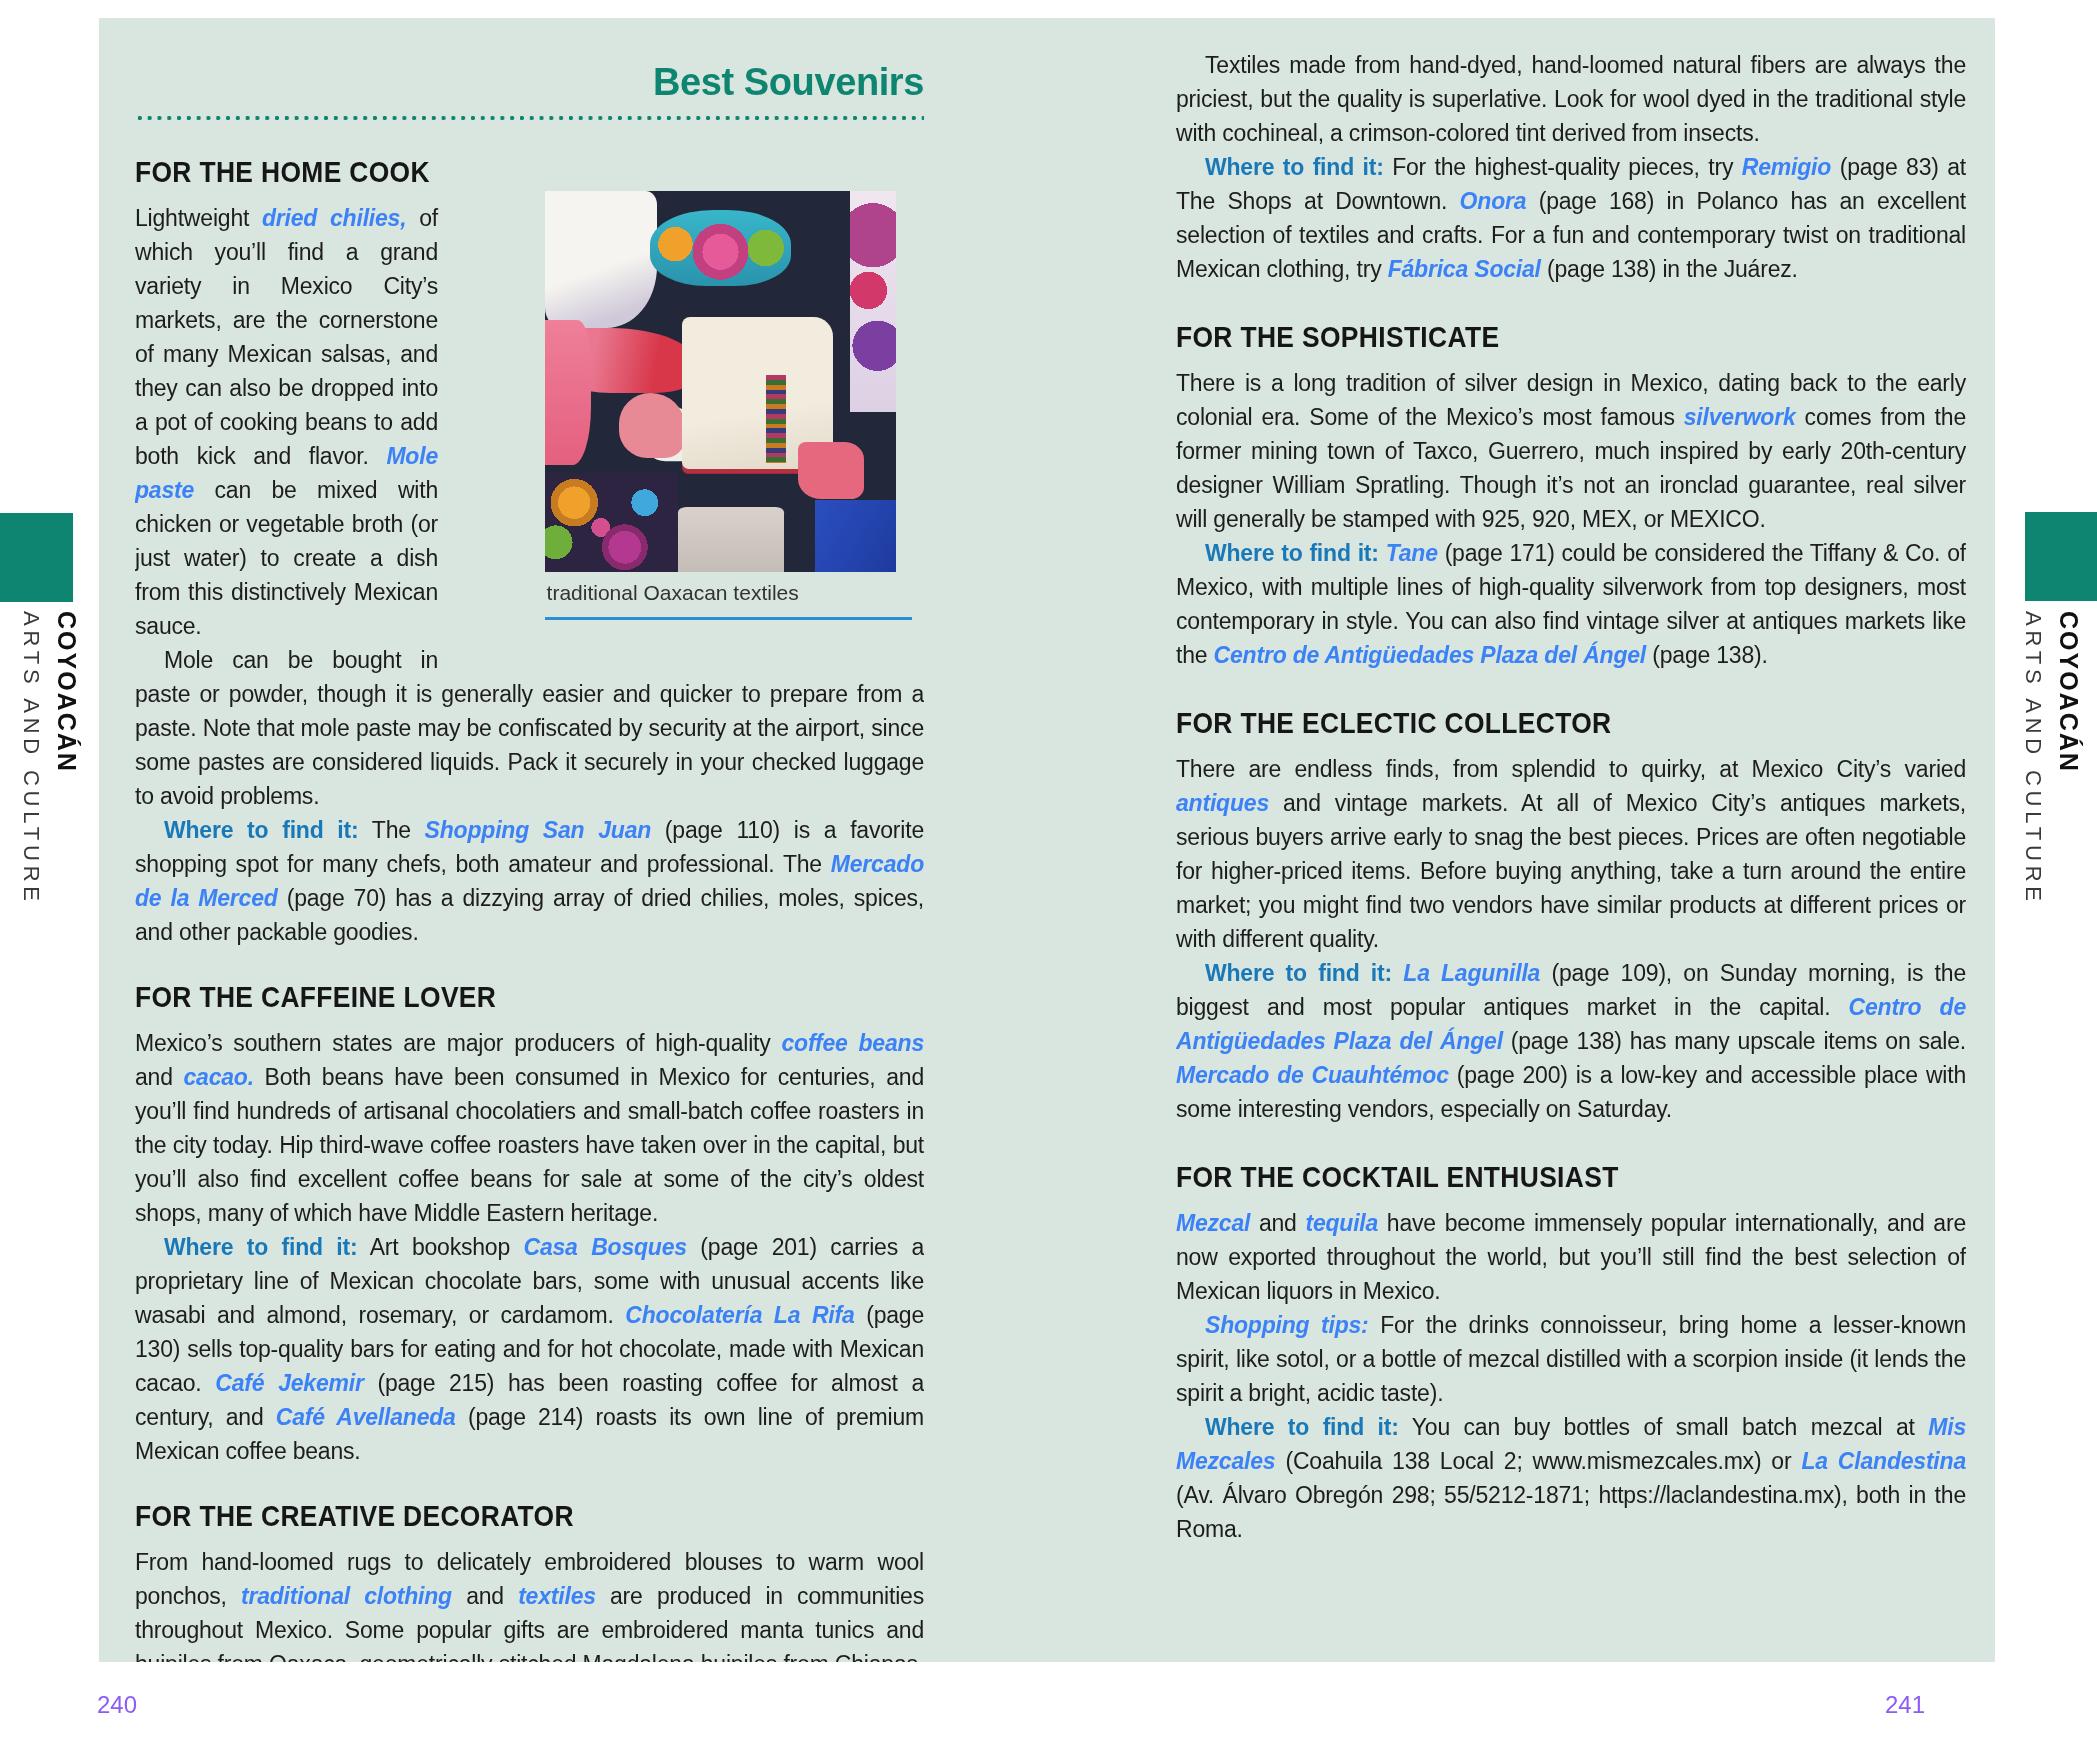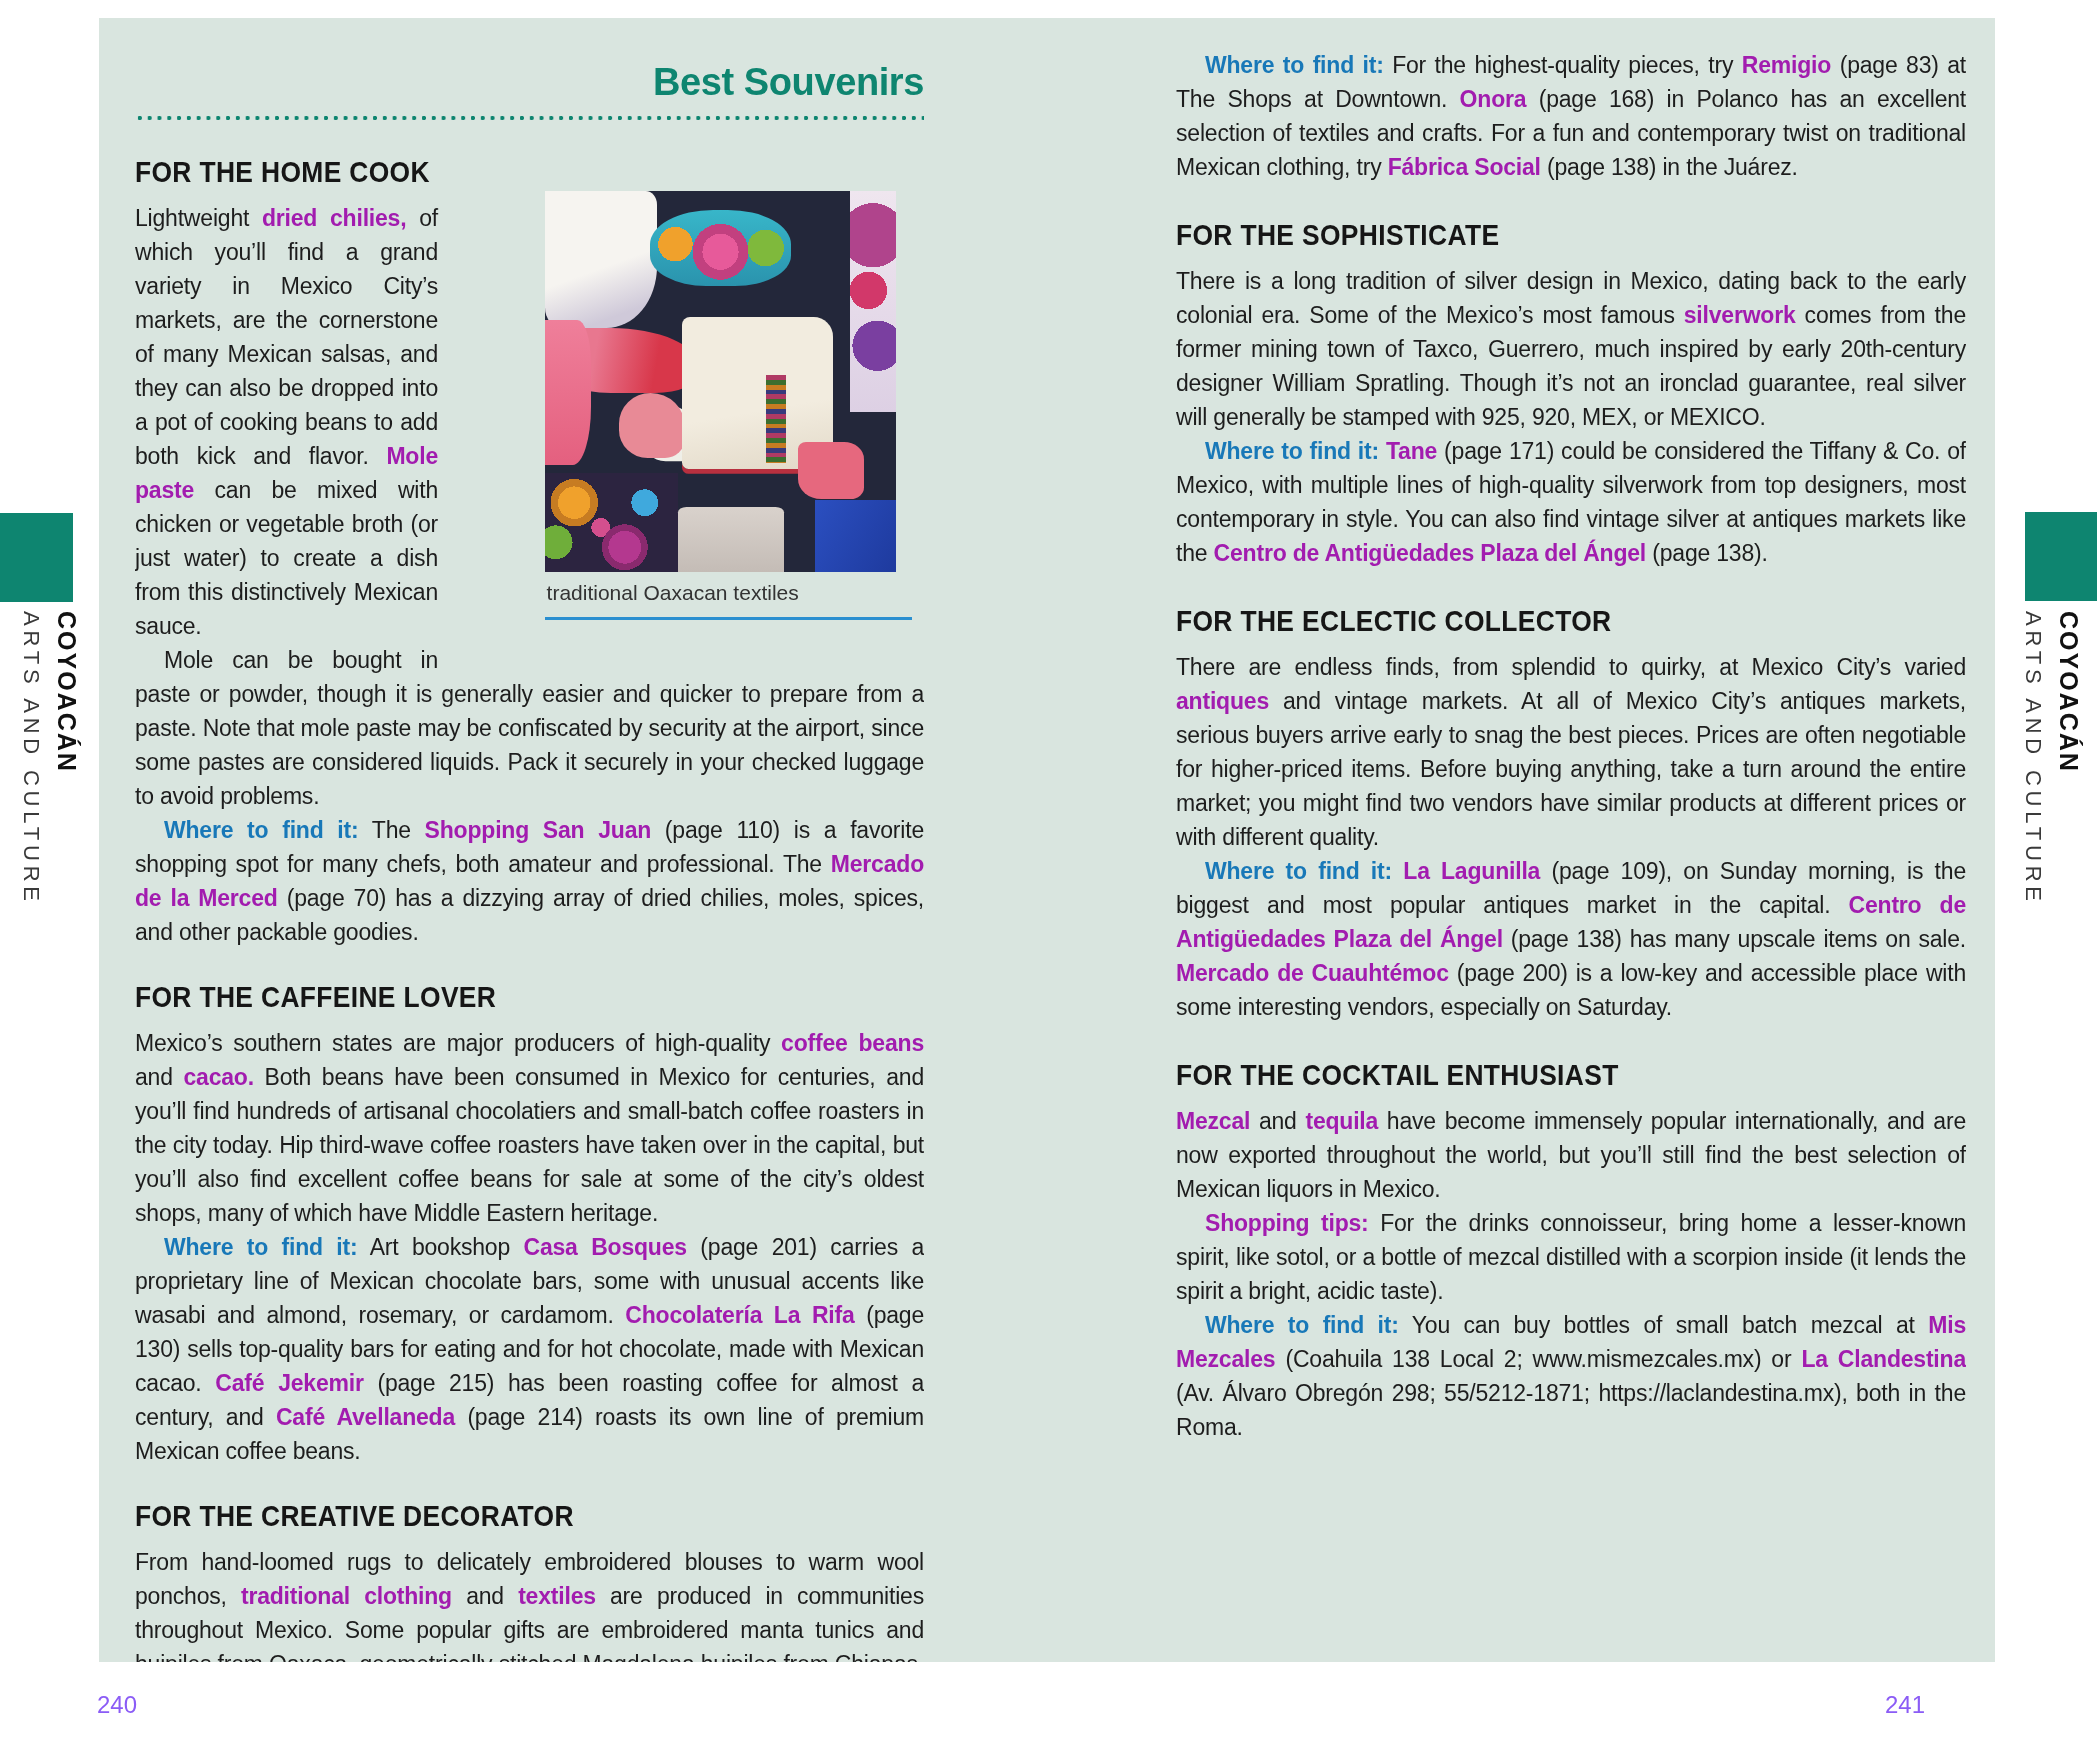--- a/index.html
+++ b/index.html
@@ -31,21 +31,21 @@
     color:#161616;letter-spacing:0.4px;
     transform:scaleX(0.88);transform-origin:left center;white-space:nowrap;
   }
   .body-flow h2:first-of-type{margin-top:34px;}
   .page.right h2{margin-top:35px;}
   p{
     margin:0;font-size:23px;line-height:34px;text-align:justify;
     letter-spacing:-0.2px;color:#1d1d1d;
   }
   p.indent{text-indent:29px;}
-  p span.bold{font-weight:700;color:#a21caf;}
+  p span.bold{font-weight:700;color:#3b82f6;font-style:italic;}
   p span.blue-bold{font-weight:700;color:#1878b8;}
 
   
   figure.textiles{
     float:right;width:367px;margin:22.6px 0 21px 95px;padding:12px;
   }
   .photo{
     position:relative;width:351px;height:381px;overflow:hidden;
     background:#23273a;
   }
@@ -173,20 +173,21 @@
         <p><span>Mexico’s southern states are major producers of high-quality </span><span class="bold">coffee beans</span><span> and </span><span class="bold">cacao.</span><span> Both beans have been consumed in Mexico for centuries, and you’ll find hundreds of artisanal chocolatiers and small-batch coffee roasters in the city today. Hip third-wave coffee roasters have taken over in the capital, but you’ll also find excellent coffee beans for sale at some of the city’s oldest shops, many of which have Middle Eastern heritage.</span></p>
         <p class="indent"><span class="blue-bold">Where to find it:</span><span> Art bookshop </span><span class="bold">Casa Bosques</span><span> (page 201) carries a proprietary line of Mexican chocolate bars, some with unusual accents like wasabi and almond, rosemary, or cardamom. </span><span class="bold">Chocolatería La Rifa</span><span> (page 130) sells top-quality bars for eating and for hot chocolate, made with Mexican cacao. </span><span class="bold">Café Jekemir</span><span> (page 215) has been roasting coffee for almost a century, and </span><span class="bold">Café Avellaneda</span><span> (page 214) roasts its own line of premium Mexican coffee beans.</span></p>
         <h2>FOR THE CREATIVE DECORATOR</h2>
         <p><span>From hand-loomed rugs to delicately embroidered blouses to warm wool ponchos, </span><span class="bold">traditional clothing</span><span> and </span><span class="bold">textiles</span><span> are produced in communities throughout Mexico. Some popular gifts are embroidered manta tunics and huipiles from Oaxaca, geometrically stitched Magdalena huipiles from Chiapas, and silk wraps or shawls from Tenancingo, Santa María del Río, and other regions.</span></p>
       </div>
   </div>
 </div>
 
 <div class="page right">
   <div id="right-sections">
+      <p class="indent"><span>Textiles made from hand-dyed, hand-loomed natural fibers are always the priciest, but the quality is superlative. Look for wool dyed in the traditional style with cochineal, a crimson-colored tint derived from insects.</span></p>
       <p class="indent"><span class="blue-bold">Where to find it:</span><span> For the highest-quality pieces, try </span><span class="bold">Remigio</span><span> (page 83) at The Shops at Downtown. </span><span class="bold">Onora</span><span> (page 168) in Polanco has an excellent selection of textiles and crafts. For a fun and contemporary twist on traditional Mexican clothing, try </span><span class="bold">Fábrica Social</span><span> (page 138) in the Juárez.</span></p>
       <h2>FOR THE SOPHISTICATE</h2>
       <p><span>There is a long tradition of silver design in Mexico, dating back to the early colonial era. Some of the Mexico’s most famous </span><span class="bold">silverwork</span><span> comes from the former mining town of Taxco, Guerrero, much inspired by early 20th-century designer William Spratling. Though it’s not an ironclad guarantee, real silver will generally be stamped with 925, 920, MEX, or MEXICO.</span></p>
       <p class="indent"><span class="blue-bold">Where to find it:</span><span> </span><span class="bold">Tane</span><span> (page 171) could be considered the Tiffany &amp; Co. of Mexico, with multiple lines of high-quality silverwork from top designers, most contemporary in style. You can also find vintage silver at antiques markets like the </span><span class="bold">Centro de Antigüedades Plaza del Ángel</span><span> (page 138).</span></p>
       <h2>FOR THE ECLECTIC COLLECTOR</h2>
       <p><span>There are endless finds, from splendid to quirky, at Mexico City’s varied </span><span class="bold">antiques</span><span> and vintage markets. At all of Mexico City’s antiques markets, serious buyers arrive early to snag the best pieces. Prices are often negotiable for higher-priced items. Before buying anything, take a turn around the entire market; you might find two vendors have similar products at different prices or with different quality.</span></p>
       <p class="indent"><span class="blue-bold">Where to find it:</span><span> </span><span class="bold">La Lagunilla</span><span> (page 109), on Sunday morning, is the biggest and most popular antiques market in the capital. </span><span class="bold">Centro de Antigüedades Plaza del Ángel</span><span> (page 138) has many upscale items on sale. </span><span class="bold">Mercado de Cuauhtémoc</span><span> (page 200) is a low-key and accessible place with some interesting vendors, especially on Saturday.</span></p>
       <h2>FOR THE COCKTAIL ENTHUSIAST</h2>
       <p><span class="bold">Mezcal</span><span> and </span><span class="bold">tequila</span><span> have become immensely popular internationally, and are now exported throughout the world, but you’ll still find the best selection of Mexican liquors in Mexico.</span></p>
       <p class="indent"><span class="bold">Shopping tips:</span><span> For the drinks connoisseur, bring home a lesser-known spirit, like sotol, or a bottle of mezcal distilled with a scorpion inside (it lends the spirit a bright, acidic taste).</span></p>

